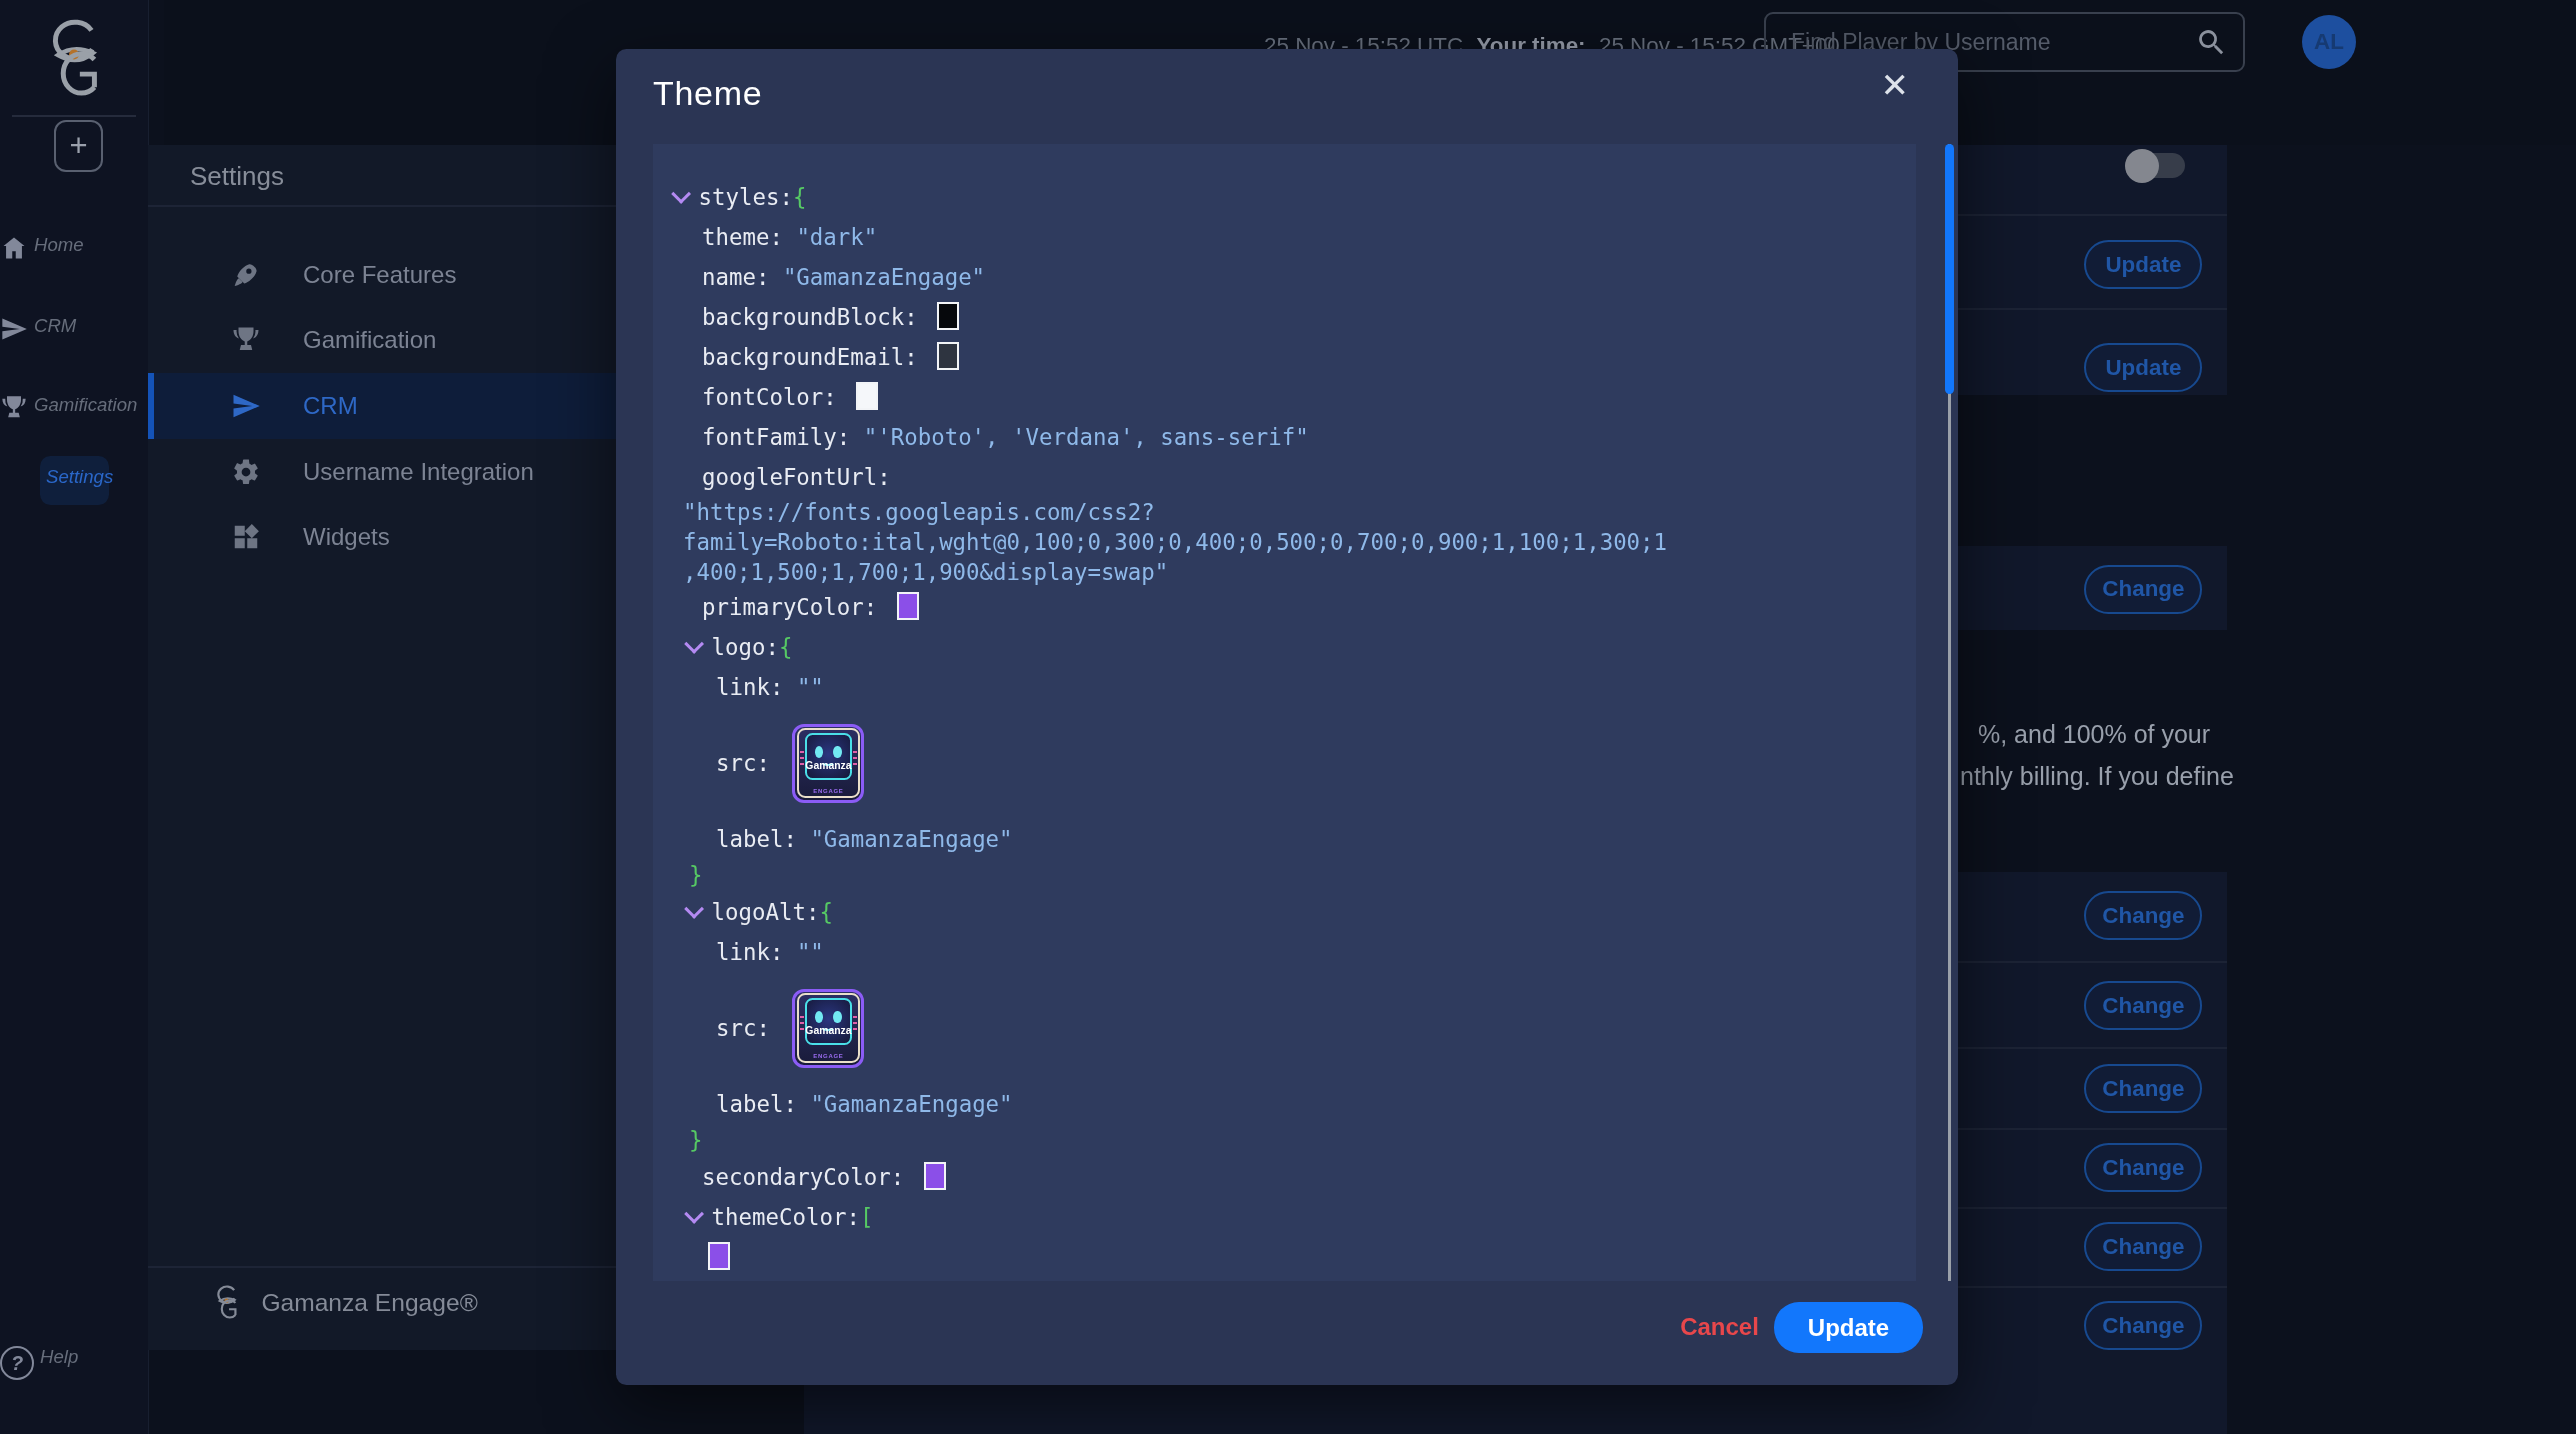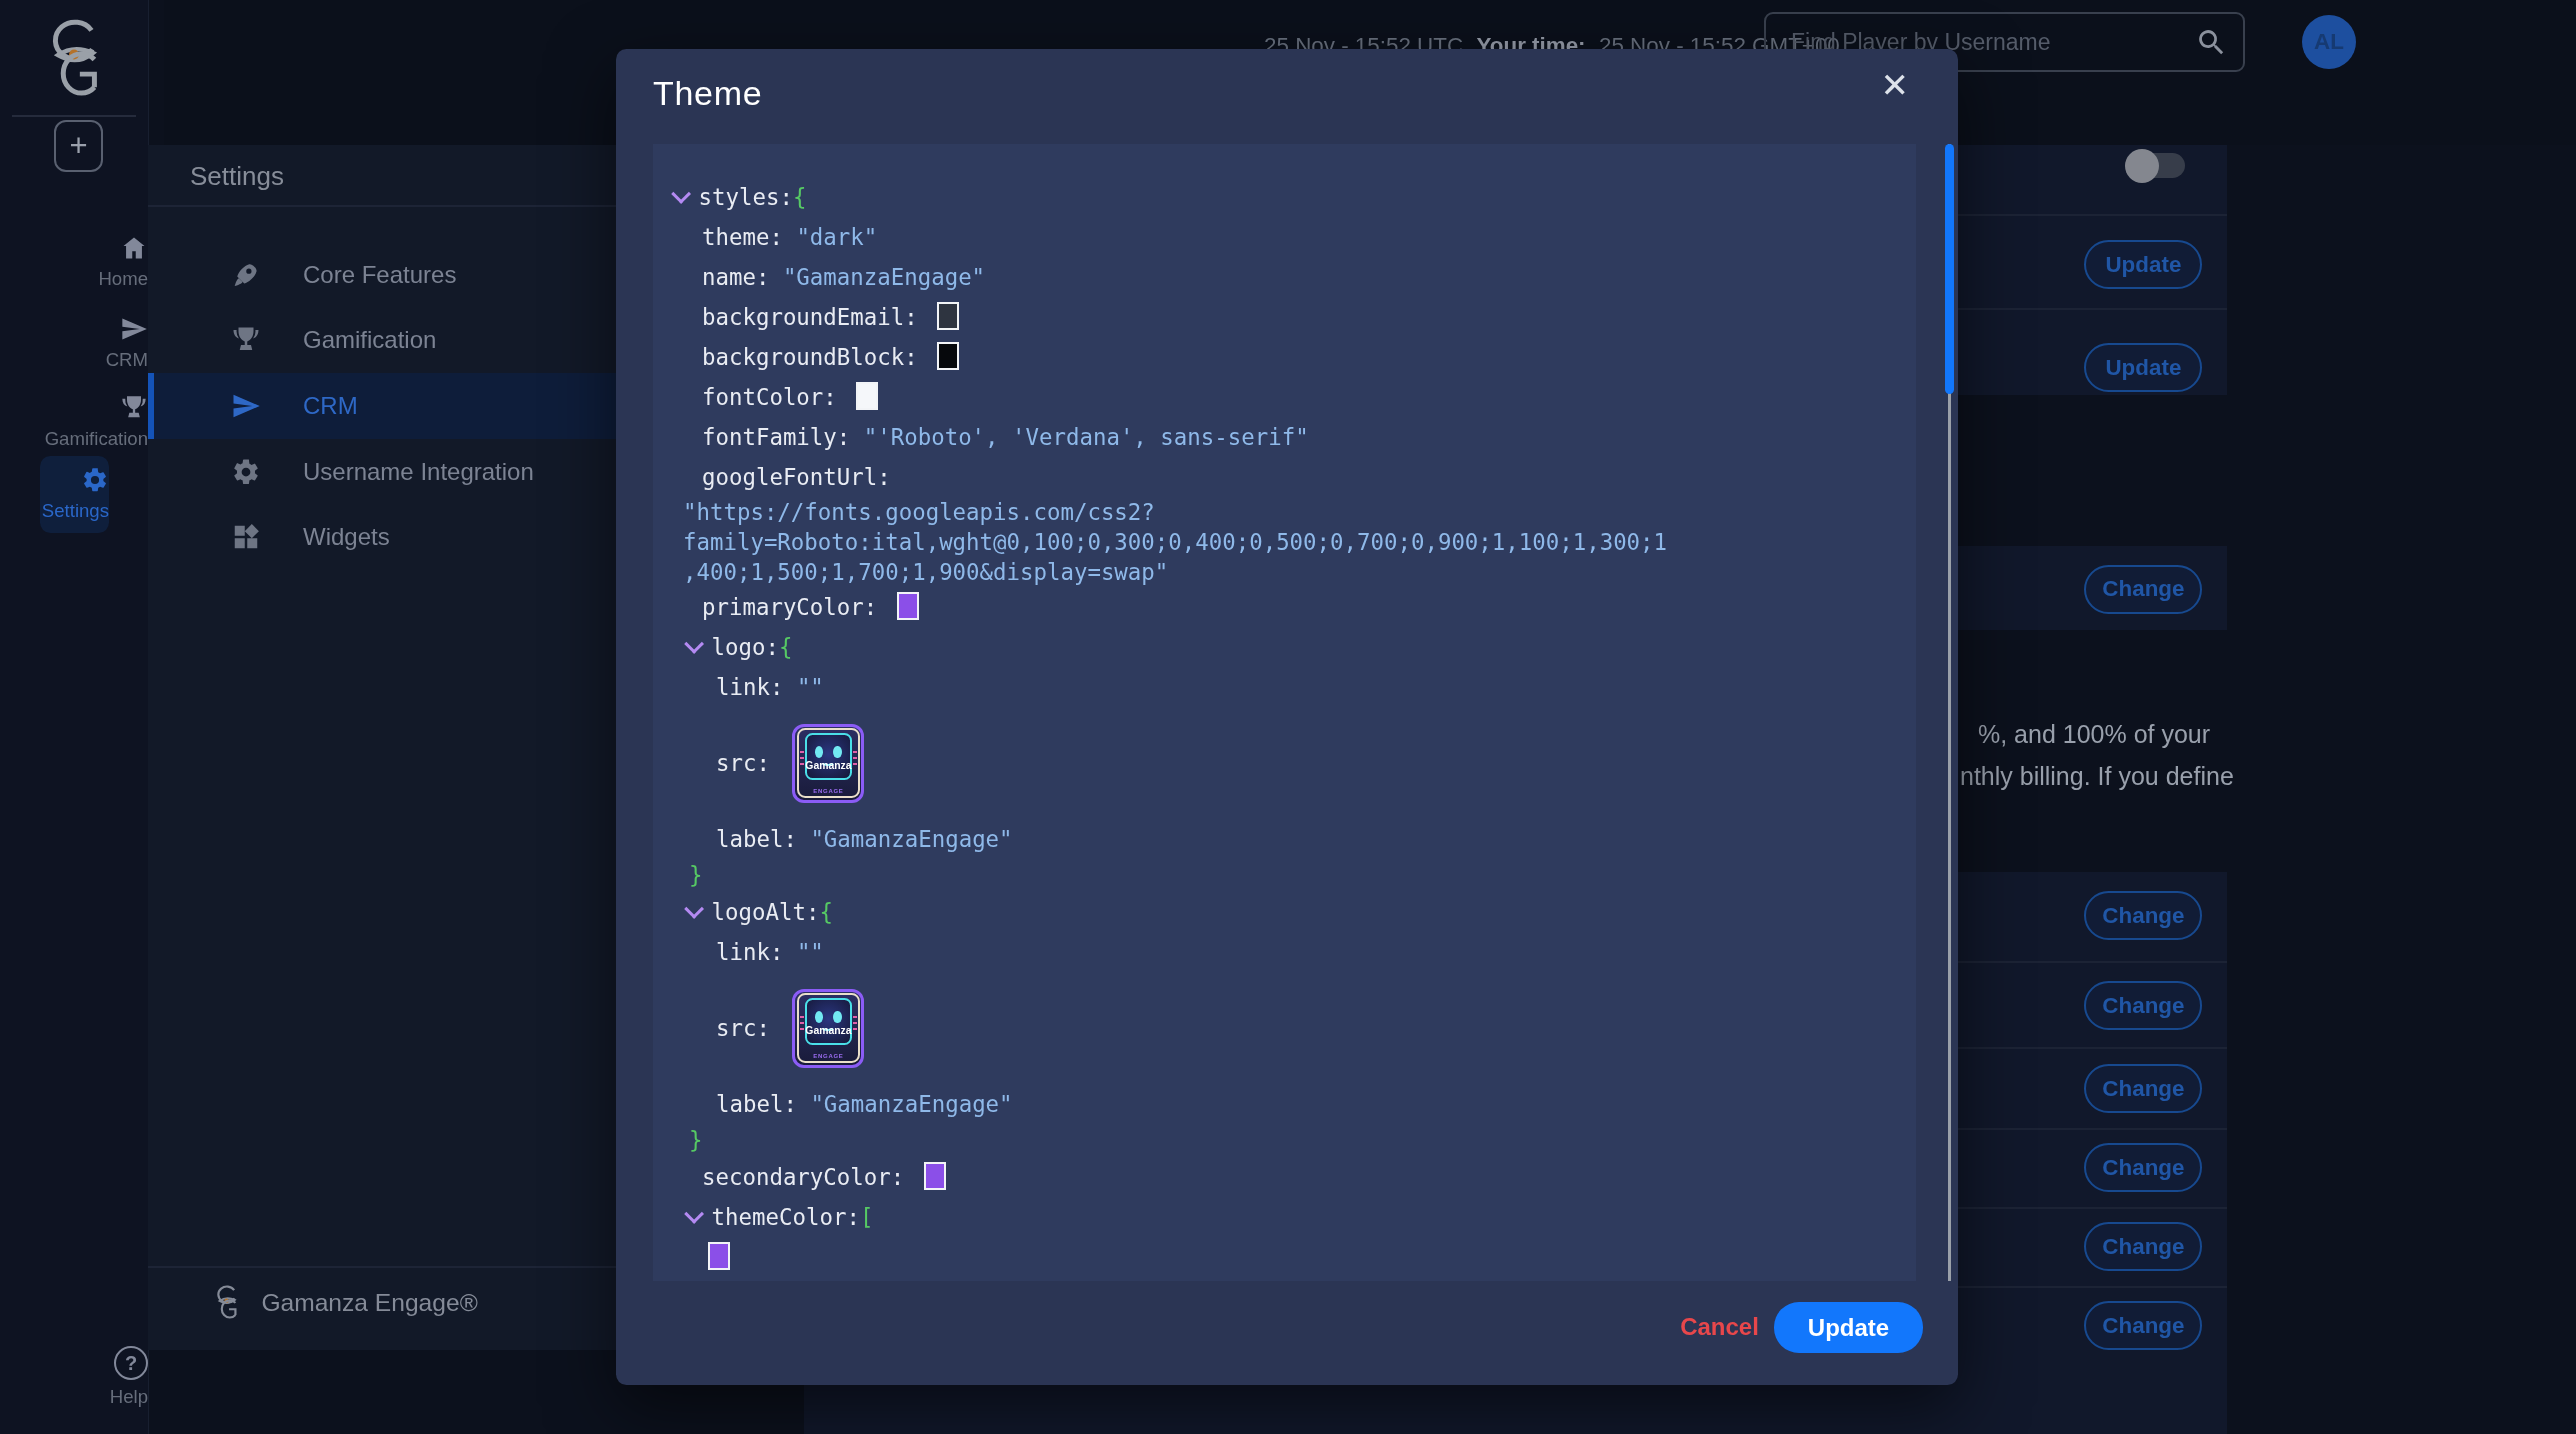--- a/index.html
+++ b/index.html
@@ -5,21 +5,21 @@
   html,body{margin:0;padding:0;background:#000;}
   .stage{position:relative;width:2576px;height:1434px;background:#0c111d;overflow:hidden;
          font-family:"Liberation Sans",sans-serif;-webkit-font-smoothing:antialiased;}
 
   
   .rail{position:absolute;left:0;top:0;width:148px;height:1434px;background:#0e1322;border-right:0.7px solid #181f30;}
   .rail-logo{position:absolute;left:39px;top:18px;width:70px;height:86px;}
   .rail-div{position:absolute;left:12px;right:12px;top:115px;height:1.5px;background:#252b3c;}
   .plus-btn{position:absolute;left:54px;top:120px;width:49px;height:52px;border:2.2px solid #596070;border-radius:12px;
             color:#9aa0ac;font-size:31px;font-weight:300;display:flex;align-items:center;justify-content:center;background:transparent;}
-  .rail-item{position:absolute;left:0;width:148px;display:flex;flex-direction:column;align-items:flex-end;gap:6px;}
+  .rail-item{position:absolute;left:0;width:148px;display:flex;flex-direction:row;align-items:flex-start;gap:6px;font-style:italic;}
   .rail-item svg{width:28px;height:28px;fill:#82889a;}
   .rail-item .rlabel{font-size:18.6px;color:#666d7b;}
   .rail-item.active{background:#0f1f3c;border-radius:10.4px;left:40px;width:69px;padding:10.4px 0;}
   .rail-item.active svg{fill:#2a67c9;}
   .rail-item.active .rlabel{color:#2a67c9;}
   .help-icon-circle{width:30px;height:30px;border:2.2px solid #82889a;border-radius:50%;color:#82889a;
             font-size:20px;font-weight:bold;display:flex;align-items:center;justify-content:center;}
 
   
   .topbar{position:absolute;left:164px;top:0;width:2428px;height:145px;background:#0b101b;}
@@ -254,22 +254,22 @@
   </section>
 
   <div class="modal">
     <div class="m-title">Theme</div>
     <div class="m-close">✕</div>
 
     <div class="jpanel">
         <div class="jline open" style="padding-left: 21px;"><span class="chev"></span><span class="jkey">styles:</span><span class="jbr">{</span></div>
         <div class="jline kv" style="padding-left: 49px;"><span class="jkey">theme: </span><span class="jval">"dark"</span></div>
         <div class="jline kv" style="padding-left: 49px;"><span class="jkey">name: </span><span class="jval">"GamanzaEngage"</span></div>
+        <div class="jline swatch" style="padding-left: 49px;"><span class="jkey">backgroundBlock: </span><span class="jswatch" style="background: rgb(6, 8, 12);"></span></div>
         <div class="jline swatch" style="padding-left: 49px;"><span class="jkey">backgroundEmail: </span><span class="jswatch" style="background: rgb(46, 52, 64);"></span></div>
-        <div class="jline swatch" style="padding-left: 49px;"><span class="jkey">backgroundBlock: </span><span class="jswatch" style="background: rgb(6, 8, 12);"></span></div>
         <div class="jline swatch" style="padding-left: 49px;"><span class="jkey">fontColor: </span><span class="jswatch" style="background: rgb(245, 247, 250);"></span></div>
         <div class="jline kv" style="padding-left: 49px;"><span class="jkey">fontFamily: </span><span class="jval">"'Roboto', 'Verdana', sans-serif"</span></div>
         <div class="jline kv" style="padding-left: 49px;"><span class="jkey">googleFontUrl:</span><span class="jval"></span></div>
         <div class="jline wrap" style="padding-left: 30px;">"https://fonts.googleapis.com/css2?</div>
         <div class="jline wrap" style="padding-left: 30px;">family=Roboto:ital,wght@0,100;0,300;0,400;0,500;0,700;0,900;1,100;1,300;1</div>
         <div class="jline wrap" style="padding-left: 30px;">,400;1,500;1,700;1,900&amp;display=swap"</div>
         <div class="jline swatch" style="padding-left: 49px;"><span class="jkey">primaryColor: </span><span class="jswatch" style="background: rgb(139, 79, 232);"></span></div>
         <div class="jline open" style="padding-left: 34px;"><span class="chev"></span><span class="jkey">logo:</span><span class="jbr">{</span></div>
         <div class="jline kv" style="padding-left: 63px;"><span class="jkey">link: </span><span class="jval">""</span></div>
         <div class="jline imgline" style="padding-left: 63px;"><span class="jkey">src: </span><span class="glogo"><span class="frame"></span><span class="screen"><span class="eye l"></span><span class="eye r"></span><span class="smile"></span></span><span class="tick" style="left:4.5px;top:24px"></span><span class="tick" style="left:4.5px;top:30px"></span><span class="tick" style="left:4.5px;top:36px"></span><span class="tick" style="right:4.5px;top:24px"></span><span class="tick" style="right:4.5px;top:30px"></span><span class="tick" style="right:4.5px;top:36px"></span><span class="glabel"><span class="g1">Gamanza</span><br><span class="g2">ENGAGE</span></span></span></div>

